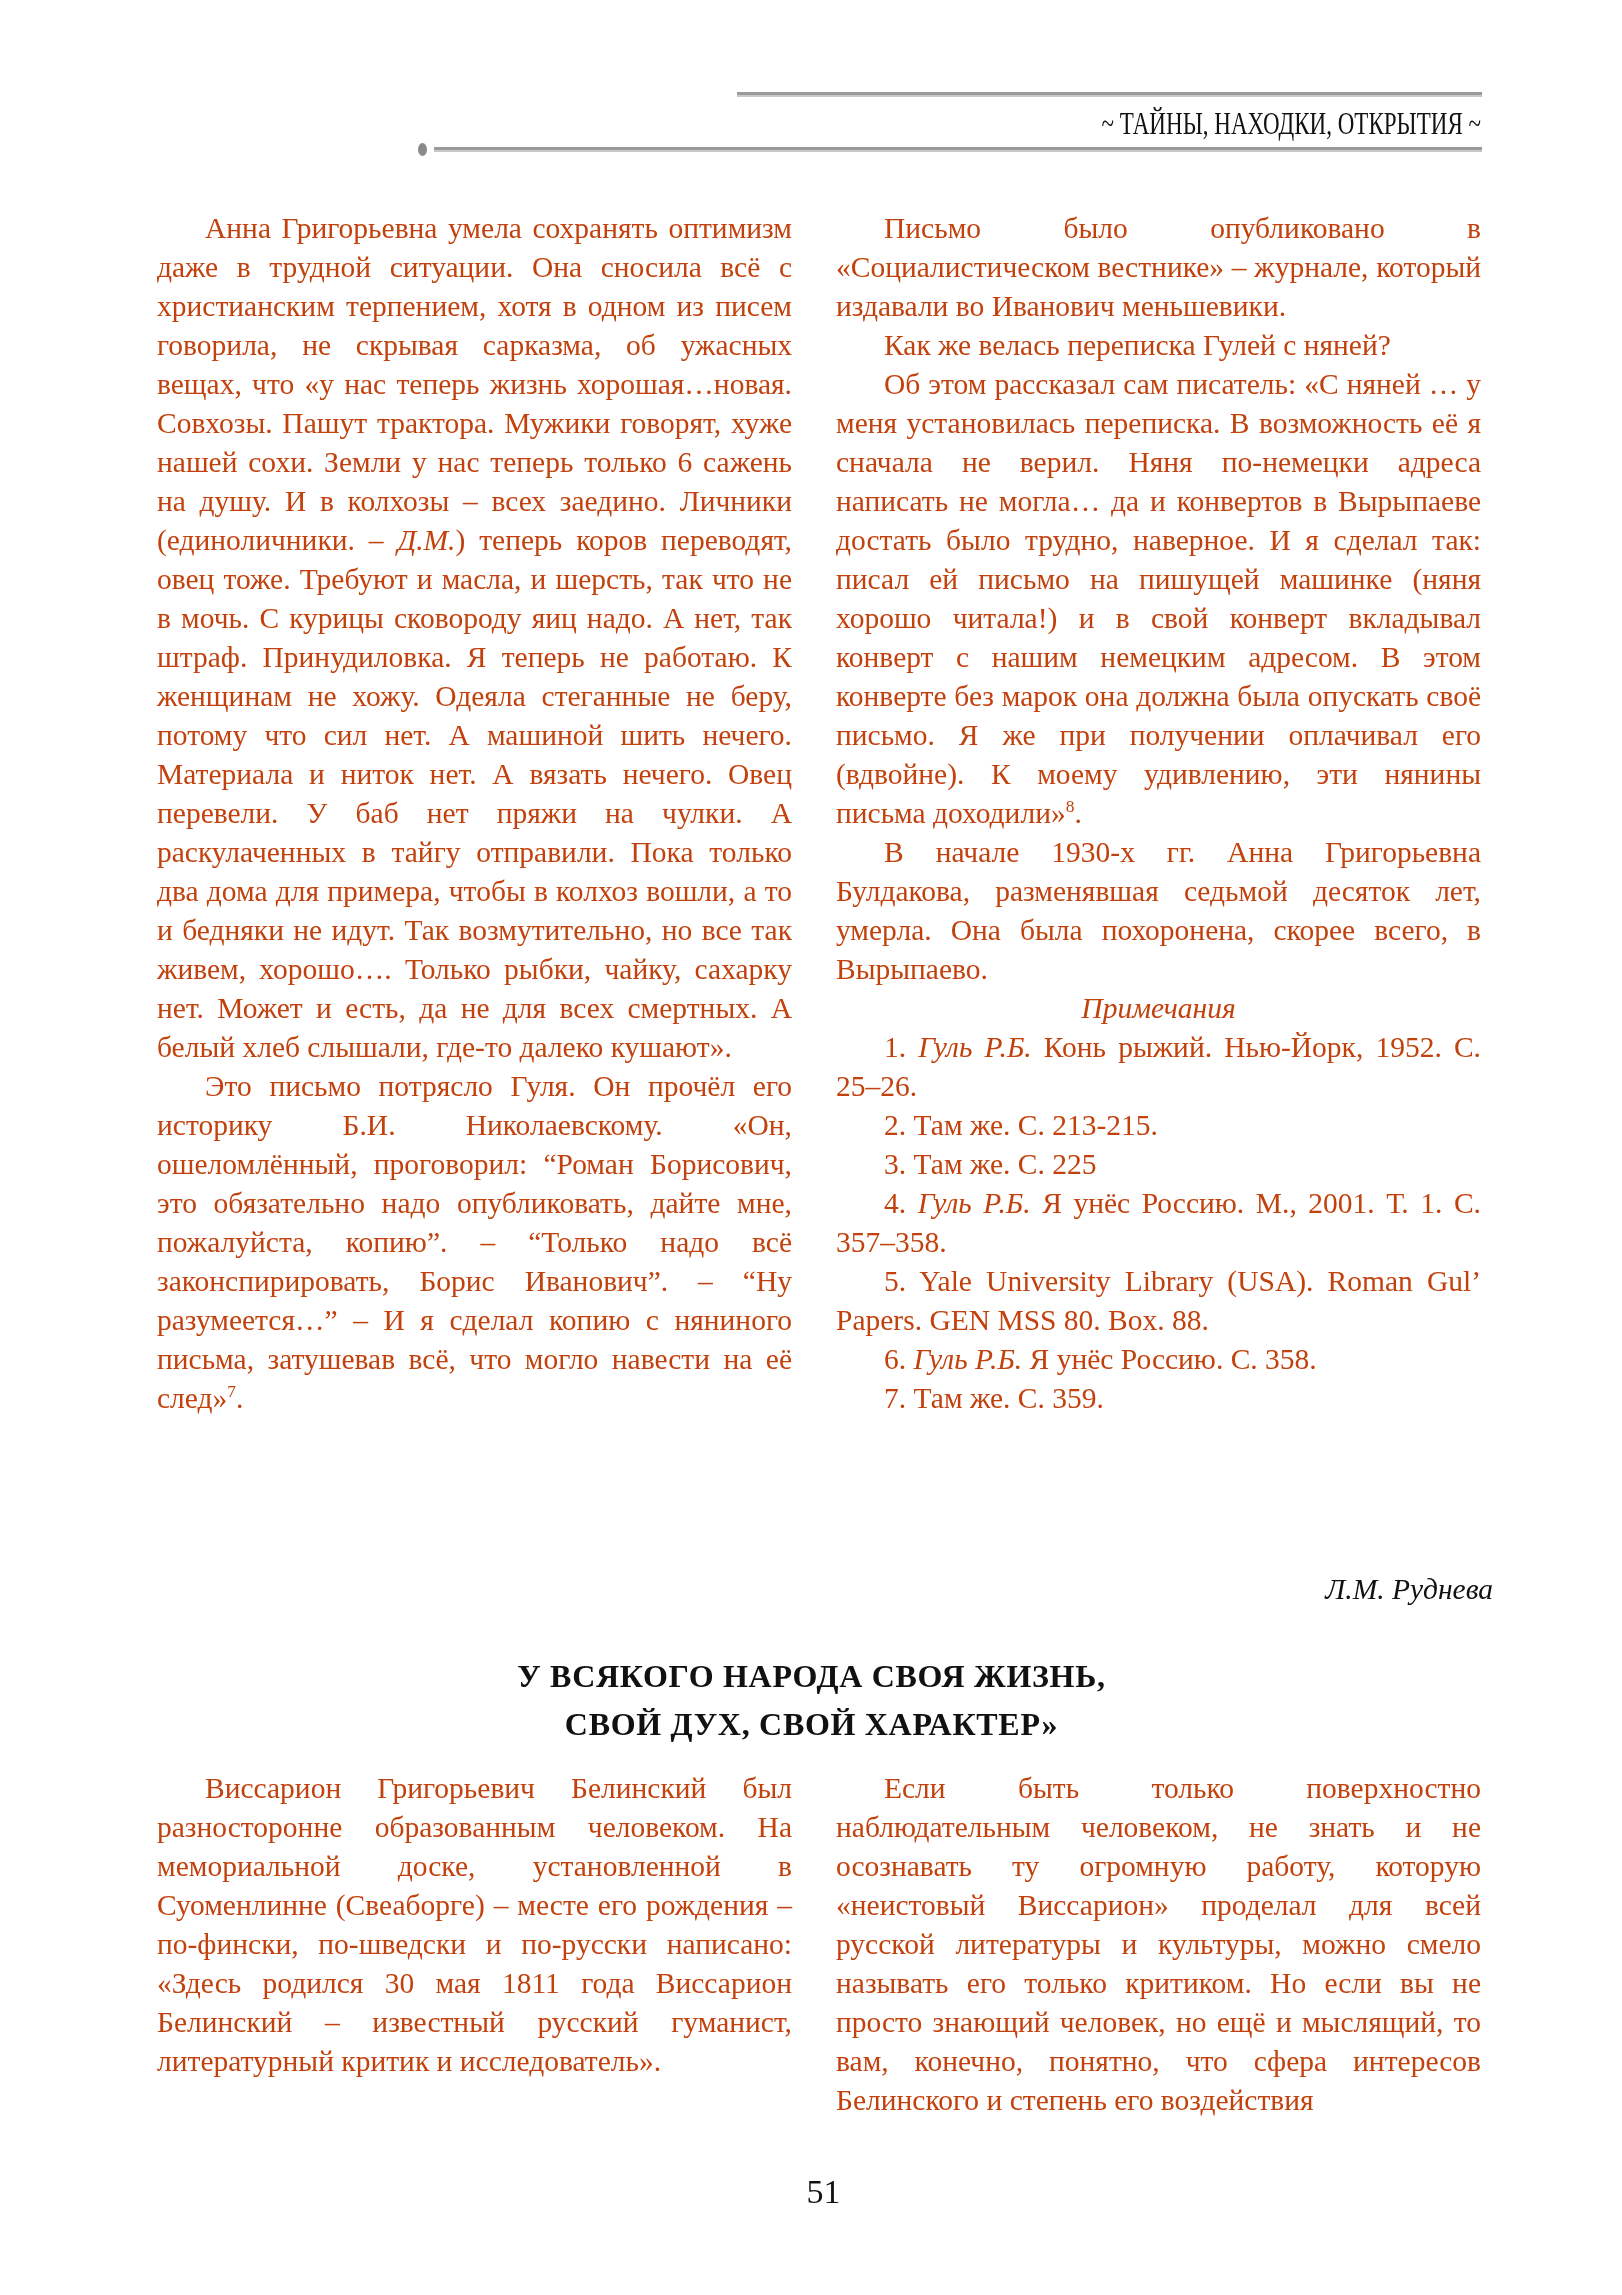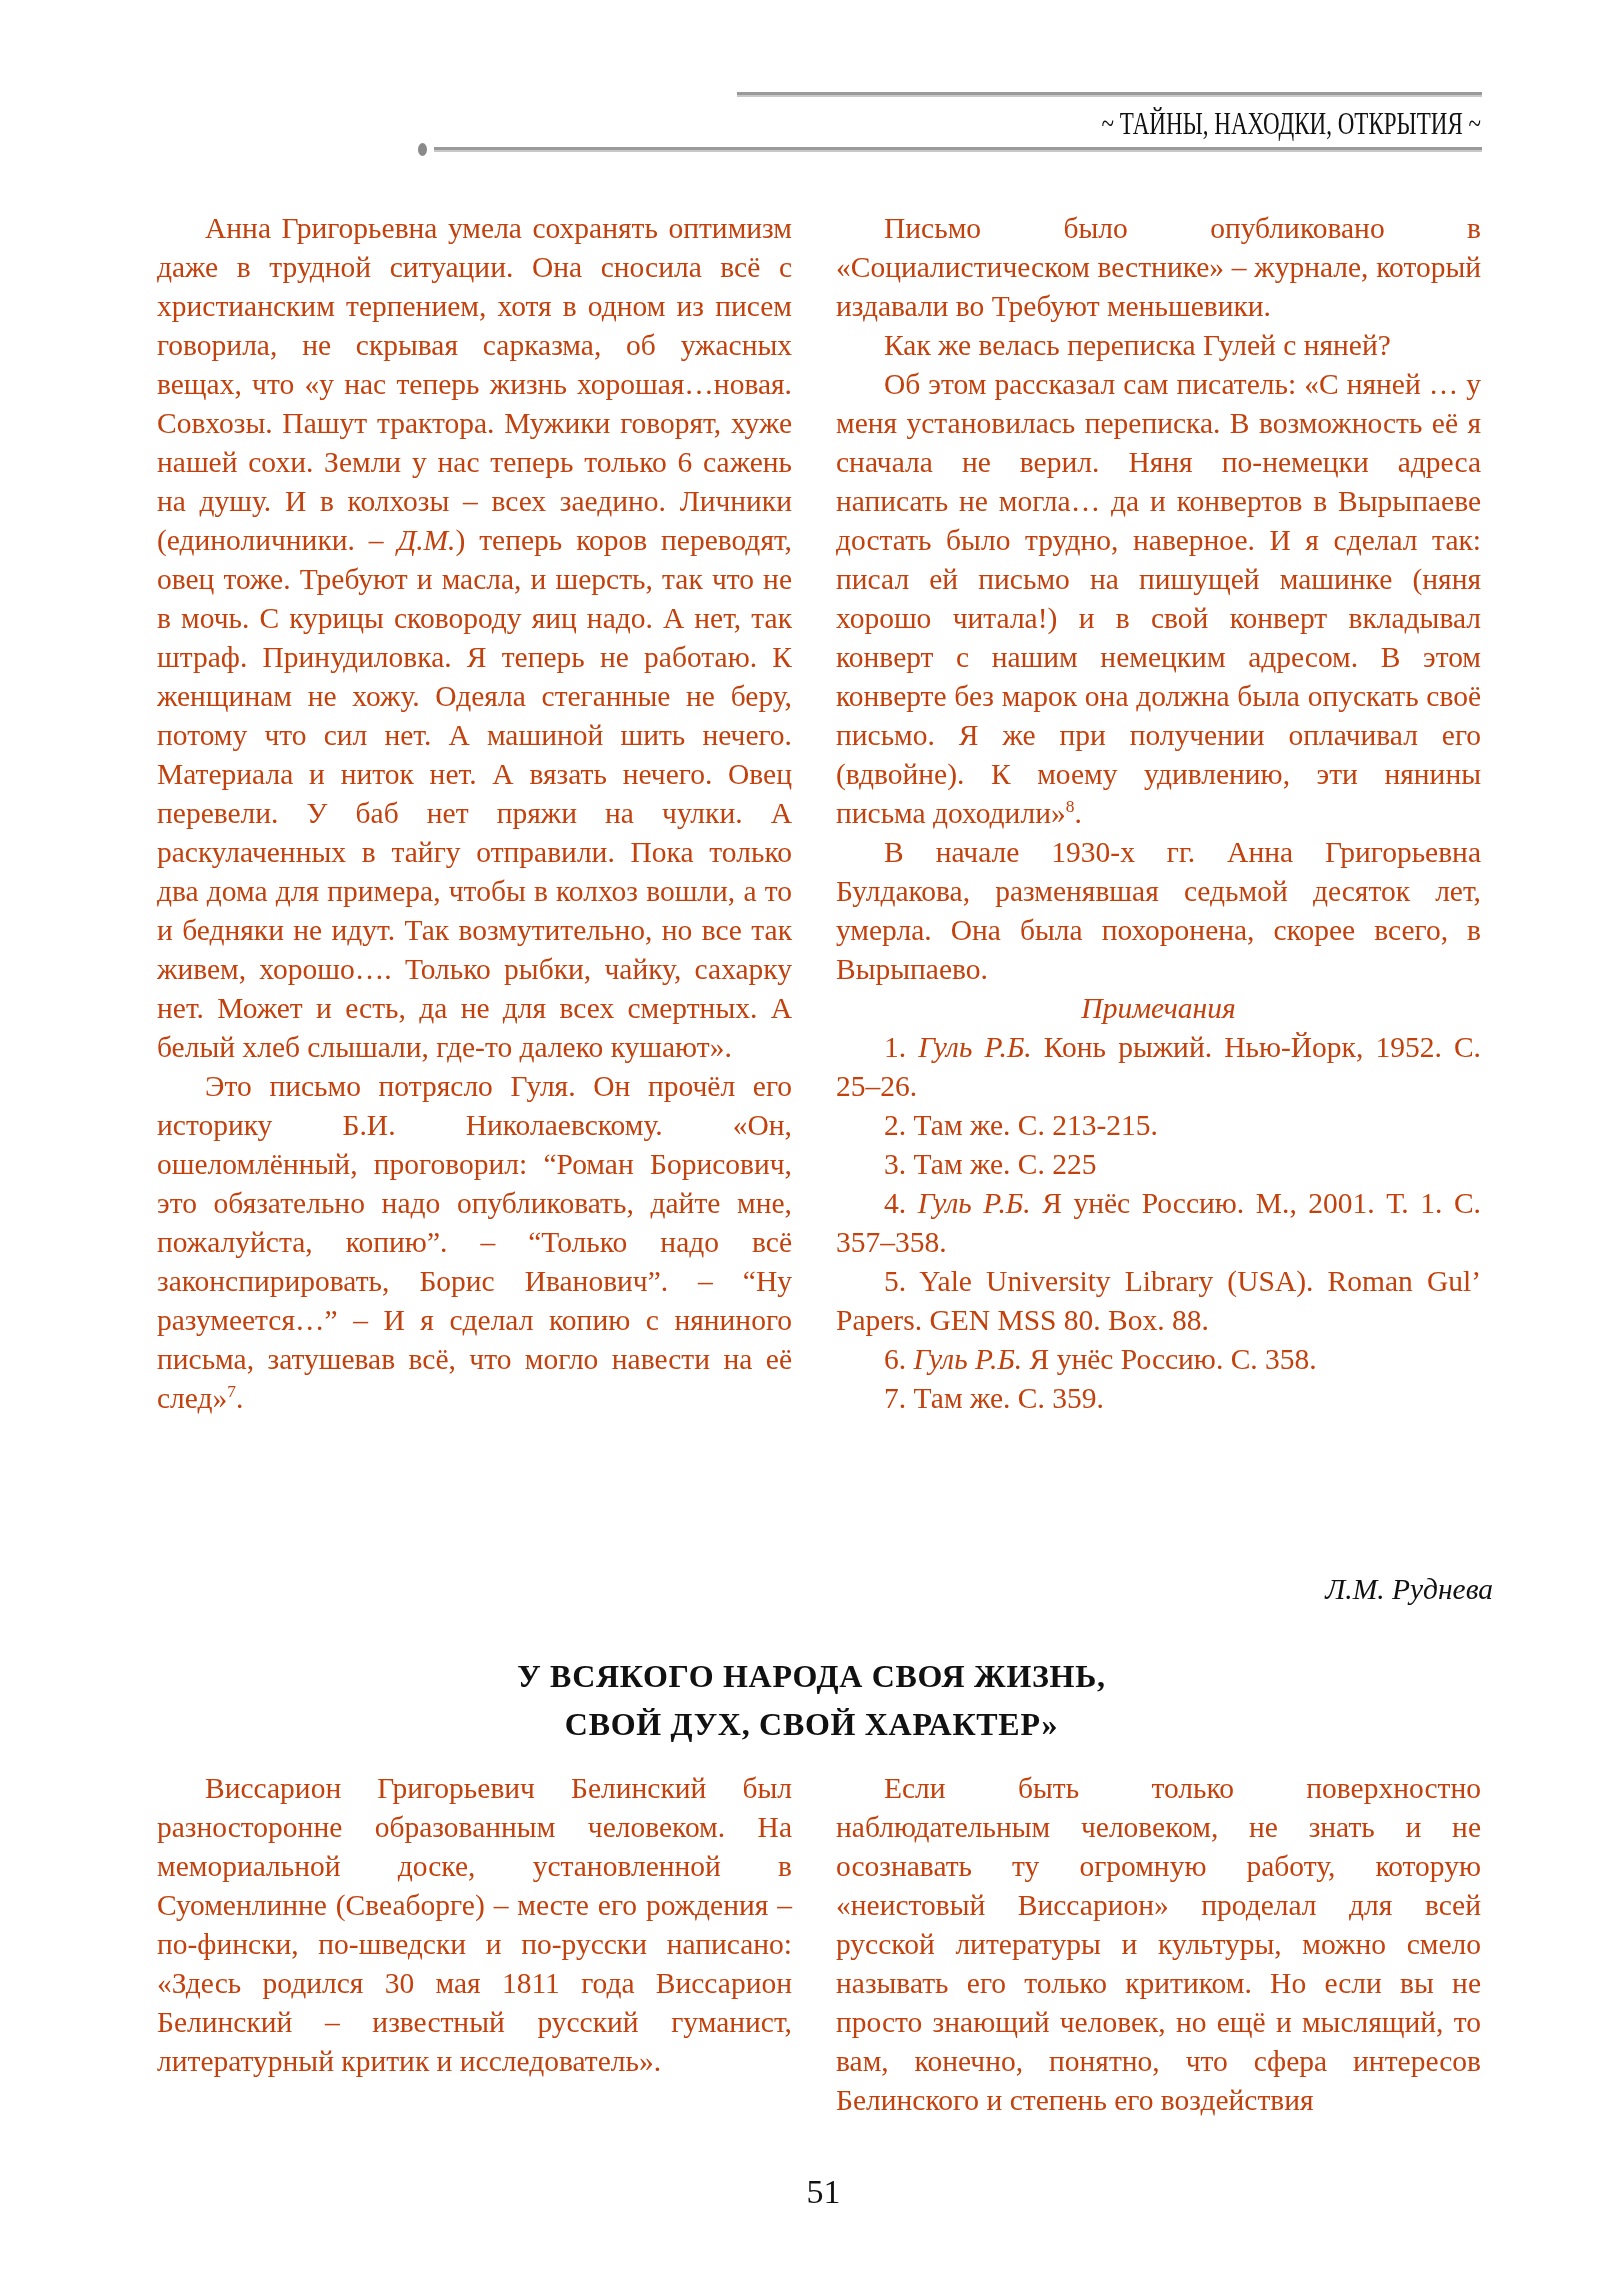--- a/index.html
+++ b/index.html
@@ -52,21 +52,21 @@
   <div class="section-title">~ ТАЙНЫ, НАХОДКИ, ОТКРЫТИЯ ~</div>
   <div class="rule-dot"></div>
   <div class="rule-bottom"></div>
 
   <div class="col col-left">
     <p><span>Анна Григорьевна умела сохранять оптимизм даже в трудной ситуации. Она сносила всё с христианским терпением, хотя в одном из писем говорила, не скрывая сарказма, об ужасных вещах, что «у нас теперь жизнь хорошая…новая. Совхозы. Пашут трактора. Мужики говорят, хуже нашей сохи. Земли у нас теперь только 6 сажень на душу. И в колхозы – всех заедино. Личники (единоличники. – </span><span class="it">Д.М.</span><span>) теперь коров переводят, овец тоже. Требуют и масла, и шерсть, так что не в мочь. С курицы сковороду яиц надо. А нет, так штраф. Принудиловка. Я теперь не работаю. К женщинам не хожу. Одеяла стеганные не беру, потому что сил нет. А машиной шить нечего. Материала и ниток нет. А вязать нечего. Овец перевели. У баб нет пряжи на чулки.  А раскулаченных в тайгу отправили. Пока только два дома для примера, чтобы в колхоз вошли, а то и бедняки не идут. Так возмутительно, но все так живем, хорошо…. Только рыбки, чайку, сахарку нет. Может и есть, да не для всех смертных. А белый хлеб слышали, где-то далеко кушают».</span></p>
     <p><span>Это письмо потрясло Гуля. Он прочёл его историку Б.И. Николаевскому. «Он, ошеломлённый, проговорил: “Роман Борисович, это обязательно надо опубликовать, дайте мне, пожалуйста, копию”. – “Только надо всё законспирировать, Борис Иванович”. – “Ну разумеется…” – И я сделал копию с няниного письма, затушевав всё, что могло навести на её след»</span><sup>7</sup><span>.</span></p>
   </div>
 
   <div class="col col-right">
-    <p>Письмо было опубликовано в «Социалистическом вестнике» – журнале, который издавали во Требуют меньшевики.</p>
+    <p>Письмо было опубликовано в «Социалистическом вестнике» – журнале, который издавали во Иванович меньшевики.</p>
     <p>Как же велась переписка Гулей с няней?</p>
     <p><span>Об этом рассказал сам писатель: «С няней … у меня установилась переписка. В возможность её я сначала не верил. Няня по-немецки адреса написать не могла… да и конвертов в Вырыпаеве достать было трудно, наверное. И я сделал так: писал ей письмо на пишущей машинке (няня хорошо читала!) и в свой конверт вкладывал конверт с нашим немецким адресом. В этом конверте без марок она должна была опускать своё письмо. Я же при получении оплачивал его (вдвойне). К моему удивлению, эти нянины письма доходили»</span><sup>8</sup><span>.</span></p>
     <p>В начале 1930-х гг. Анна Григорьевна Булдакова, разменявшая седьмой десяток лет, умерла. Она была похоронена, скорее всего, в Вырыпаево.</p>
 
     <p class="notes-title">Примечания</p>
     <div>
       <p class="note"><span>1. </span><span class="it">Гуль Р.Б.</span><span> Конь рыжий. Нью-Йорк, 1952. С. 25–26.</span></p>
       <p class="note"><span>2. </span><span class="it"></span><span>Там же. С. 213-215.</span></p>
       <p class="note"><span>3. </span><span class="it"></span><span>Там же. С. 225</span></p>
       <p class="note"><span>4. </span><span class="it">Гуль Р.Б.</span><span> Я унёс Россию. М., 2001. Т. 1. С. 357–358.</span></p>

